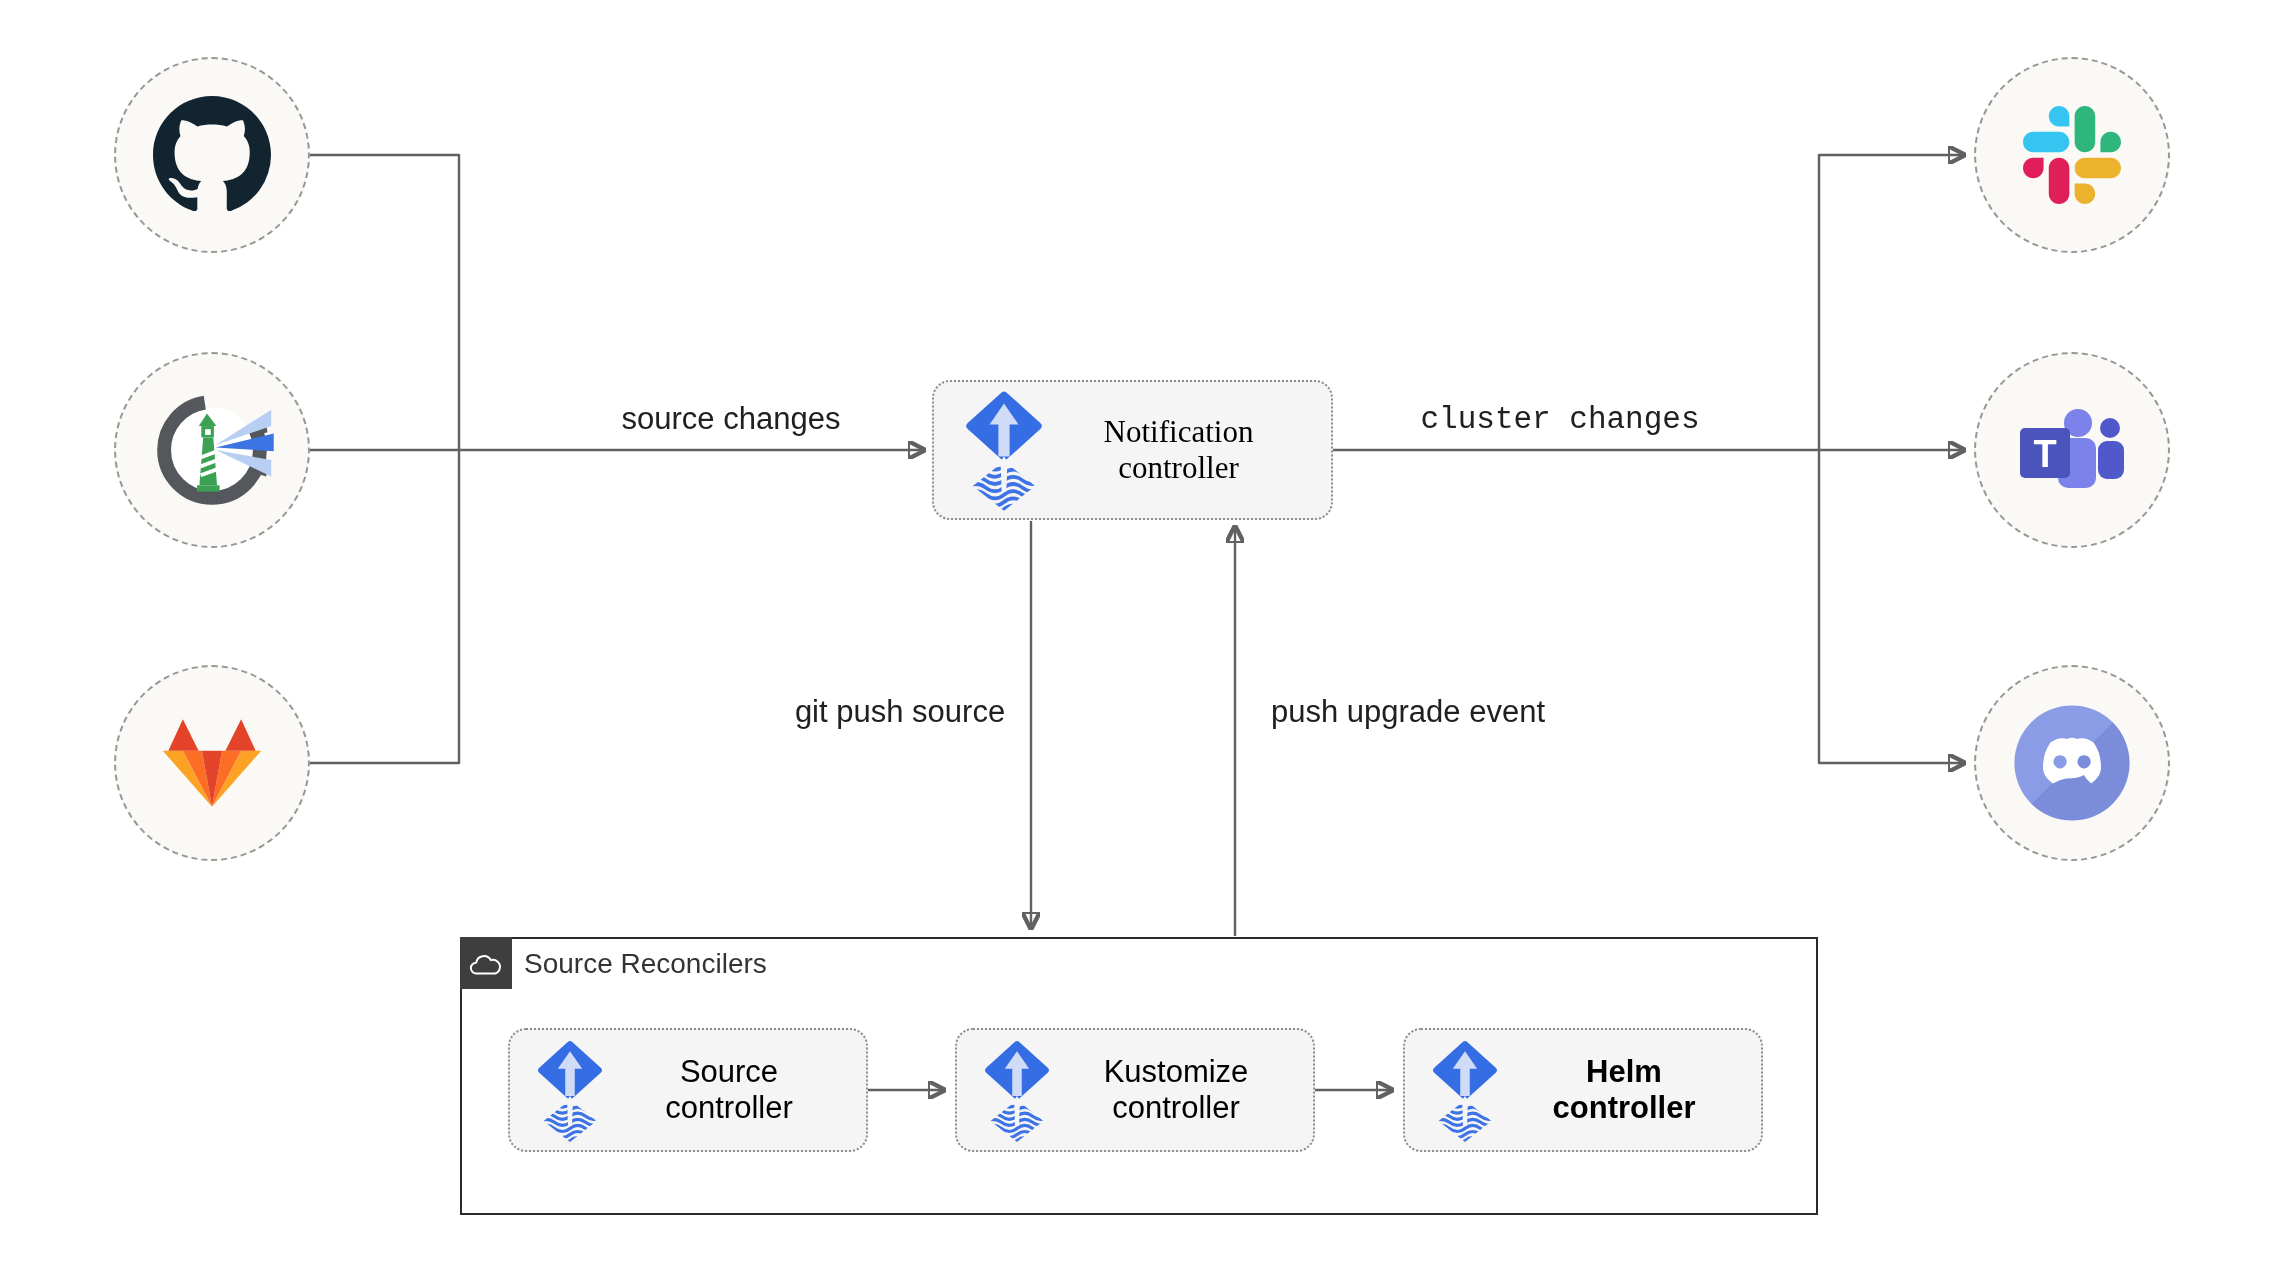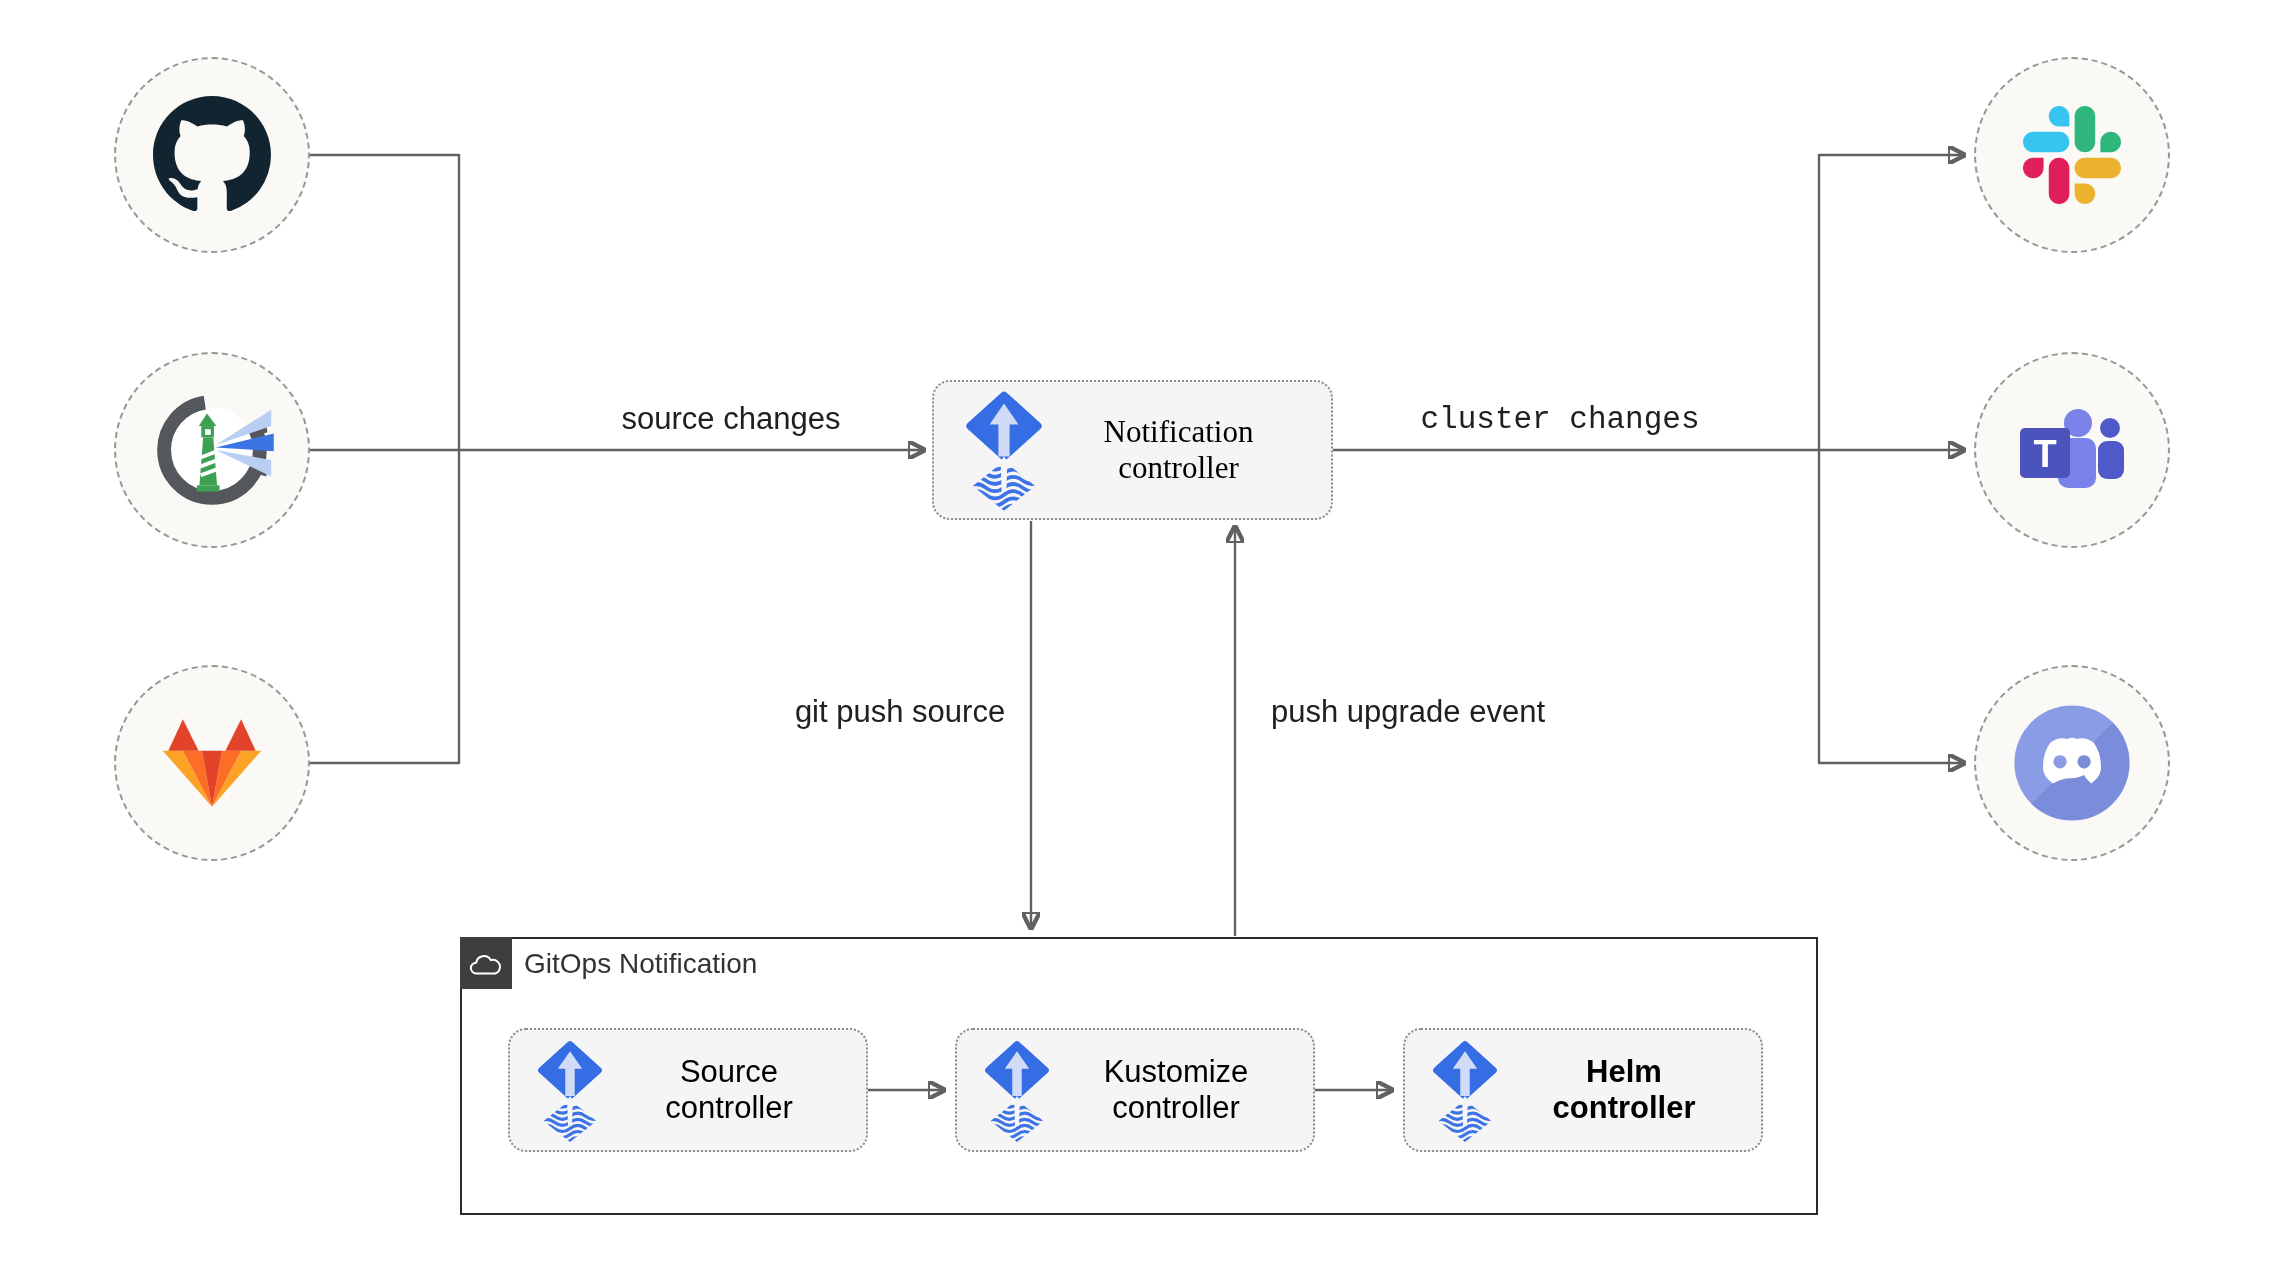--- a/index.html
+++ b/index.html
@@ -174,21 +174,21 @@
         M60 43.5 a5.5 5.5 0 1 0 0.1 0 Z"></path>
     </svg>
   </div>
 
   <div class="group">
     <div class="group-tab">
       <svg width="36" height="26" viewBox="0 0 24 17">
         <path d="M5.5 15.5 A3.6 3.6 0 0 1 5.5 8.3 A5.2 5.2 0 0 1 15.2 6.6 A4 4 0 0 1 18.2 15.5 Z" fill="none" stroke="#ffffff" stroke-width="1.3" stroke-linejoin="round"></path>
       </svg>
     </div>
-    <div class="group-title">GitOps Notification</div>
+    <div class="group-title">Source Reconcilers</div>
   </div>
 
   <div class="node small-node" style="left:508px;">
     <span class="fluxwrap">
         <svg viewBox="0 0 100 152" xmlns="http://www.w3.org/2000/svg">
           <defs>
             <clipPath id="fc1">
               <path d="M50 90 L89 121 L50 152 L11 121 Z"></path>
             </clipPath>
           </defs>

